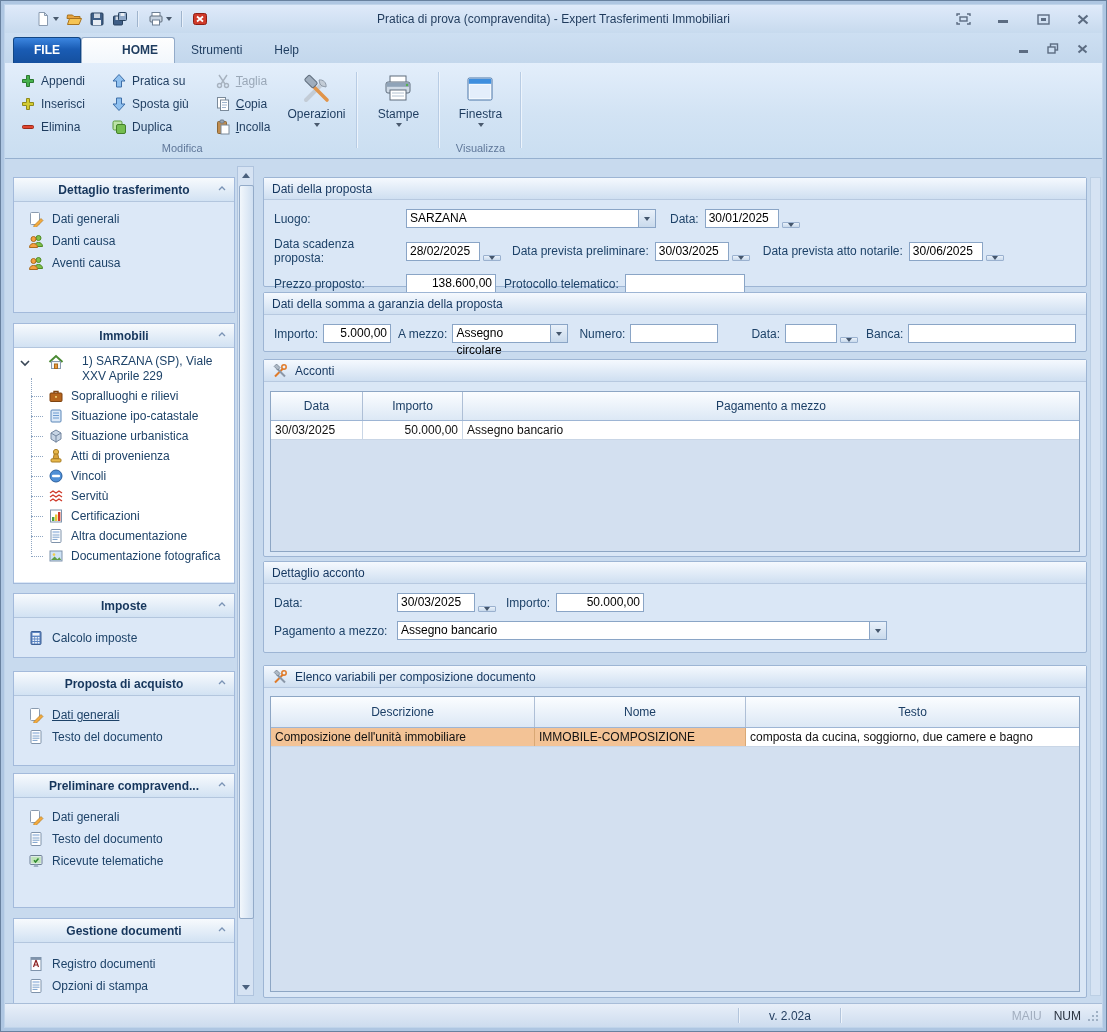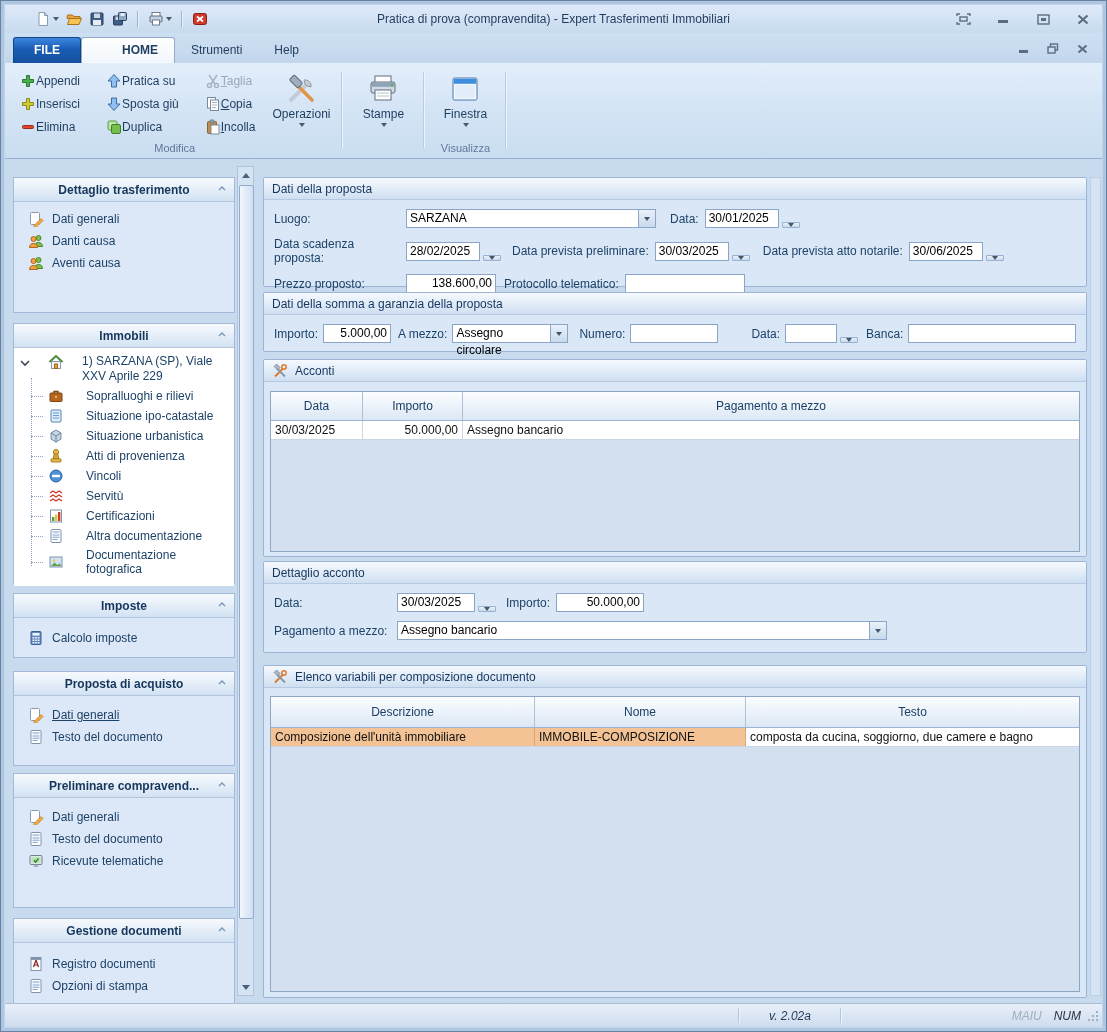--- a/index.html
+++ b/index.html
@@ -23,21 +23,21 @@
   .tab.active{background:linear-gradient(#fefefe,#f2f7fc);border:1px solid #93abc9;border-bottom:1px solid #f2f7fc;font-weight:bold;color:#1e3c5f;margin-bottom:-1px;padding-left:40px;}
   .mdi-ctrl{position:absolute;right:14px;top:10px;display:flex;gap:18px;align-items:center;}
 
   
   .ribbon{position:absolute;left:4px;top:62px;right:4px;height:96px;background:linear-gradient(#e3eefb,#d2e3f4 55%,#cadef1);border-bottom:1px solid #96b0cf;display:flex;padding:3px 0 0 6px;box-sizing:border-box;}
   .rgroup{display:flex;flex-direction:column;}
   .rg-content{flex:1;display:flex;align-items:flex-start;padding-top:3px;}
   .rg-caption{height:17px;line-height:15px;text-align:center;color:#60789a;font-size:11px;}
   .rsep{width:1px;background:#b8cce4;border-right:1px solid #edf4fc;margin:6px 3px 10px 3px;}
   .rcol{display:flex;flex-direction:column;gap:3px;padding:2px 4px;}
-  .sbtn{display:flex;align-items:center;padding:2px 5px;border-radius:2px;color:#1e3c5f;white-space:nowrap;}
+  .sbtn{display:flex;align-items:center;gap:5px;padding:2px 5px;border-radius:2px;color:#1e3c5f;white-space:nowrap;}
   .sbtn.disabled{color:#9aa8b8;}
   .accel{display:inline-block;}
   .accel::first-letter{text-decoration:underline;}
   .bbtn{width:70px;display:flex;flex-direction:column;align-items:center;gap:2px;padding:4px 2px 2px 2px;border-radius:3px;color:#1e3c5f;text-align:center;}
   .icon16{width:16px;height:16px;flex:0 0 16px;display:inline-block;}
   .icon32{width:32px;height:32px;display:inline-block;}
 
   
   .workspace{position:absolute;left:4px;top:158px;right:4px;bottom:27px;background:#c8daee;}
 
@@ -49,21 +49,21 @@
   .sb-items{padding:6px 0 7px 0;}
   .sb-item{display:flex;align-items:center;gap:8px;padding:3px 6px 3px 14px;color:#1d4268;cursor:default;}
   .sb-item.active .lbl{text-decoration:underline;}
   
   .tree{background:#fff;padding:6px 2px 8px 6px;min-height:220px;}
   .tree-root{display:flex;gap:18px;align-items:flex-start;}
   .tree-exp{margin-top:5px;flex:0 0 10px;}
   .tree-root .lbl{width:152px;line-height:15px;}
   .tree-kids{margin-left:28px;position:relative;margin-top:2px;}
   .tree-kids::before{content:"";position:absolute;left:-17px;top:-8px;bottom:12px;border-left:1px dotted #8fa6c2;}
-  .tree-item{display:flex;align-items:center;gap:22px;padding:2px 0;position:relative;}
+  .tree-item{display:flex;align-items:center;gap:7px;padding:2px 0;position:relative;}
   .tree-item::before{content:"";position:absolute;left:-17px;top:50%;width:12px;border-top:1px dotted #8fa6c2;}
   .tree-item .lbl{line-height:14px;}
 
   
   .sb-scroll{position:absolute;left:232px;top:7px;width:17px;bottom:8px;background:#d6e3f3;border:1px solid #b0c4de;box-sizing:border-box;}
   .scr-btn{position:absolute;left:0;width:15px;height:16px;display:flex;align-items:center;justify-content:center;}
   .scr-thumb{position:absolute;left:1px;width:13px;top:18px;bottom:76px;background:linear-gradient(90deg,#f2f7fc,#cfdff1);border:1px solid #93abc9;border-radius:2px;}
   .tri-up{width:0;height:0;border-left:4px solid transparent;border-right:4px solid transparent;border-bottom:5px solid #4a617e;}
   .tri-down{width:0;height:0;border-left:4px solid transparent;border-right:4px solid transparent;border-top:5px solid #4a617e;}
 
@@ -87,21 +87,21 @@
   .tbl-head{display:flex;background:linear-gradient(#fbfdff,#dce8f5);border-bottom:1px solid #9db5d4;color:#1c3f66;}
   .tbl-head .hc{display:flex;align-items:center;justify-content:center;border-right:1px solid #aebfd6;box-sizing:border-box;}
   .tbl-head .hc:last-child{border-right:none;}
   .tbl-row{display:flex;background:#fff;border-bottom:1px solid #c9d6e6;color:#111;height:18px;line-height:18px;}
   .tbl-row .dc{padding:0 4px;border-right:1px solid #c9d6e6;box-sizing:border-box;overflow:hidden;white-space:nowrap;}
   .tbl-row .dc:last-child{border-right:none;}
   .dc.num{text-align:right;}
   .dc.orange{background:#f3c396;border-right:1px solid #d9a875;}
 
   
-  .statusbar{position:absolute;left:4px;right:4px;bottom:4px;height:23px;background:linear-gradient(#e8eff9,#cddcee);border-top:1px solid #a8bdd8;display:flex;align-items:center;color:#1f3a5c;font-style:italic;}
+  .statusbar{position:absolute;left:4px;right:4px;bottom:4px;height:23px;background:linear-gradient(#e8eff9,#cddcee);border-top:1px solid #a8bdd8;display:flex;align-items:center;color:#1f3a5c;}
   .st-sep{width:1px;height:15px;background:#b3c5dc;border-right:1px solid #eef4fb;}
   .grip{width:12px;height:12px;margin:0 3px 0 6px;background:
      radial-gradient(circle at 2px 10px,#9fb0c4 1px,transparent 1.3px),
      radial-gradient(circle at 6px 10px,#9fb0c4 1px,transparent 1.3px),
      radial-gradient(circle at 10px 10px,#9fb0c4 1px,transparent 1.3px),
      radial-gradient(circle at 6px 6px,#9fb0c4 1px,transparent 1.3px),
      radial-gradient(circle at 10px 6px,#9fb0c4 1px,transparent 1.3px),
      radial-gradient(circle at 10px 2px,#9fb0c4 1px,transparent 1.3px);}
   .glyph{stroke:#5c6c82;fill:none;stroke-width:1.4;}
 </style>

